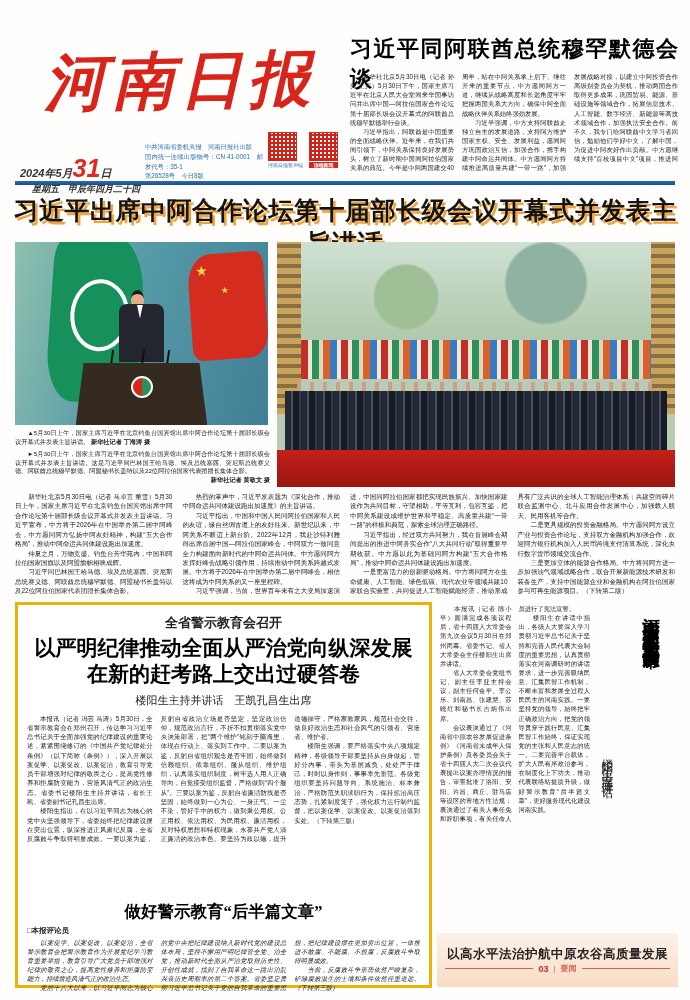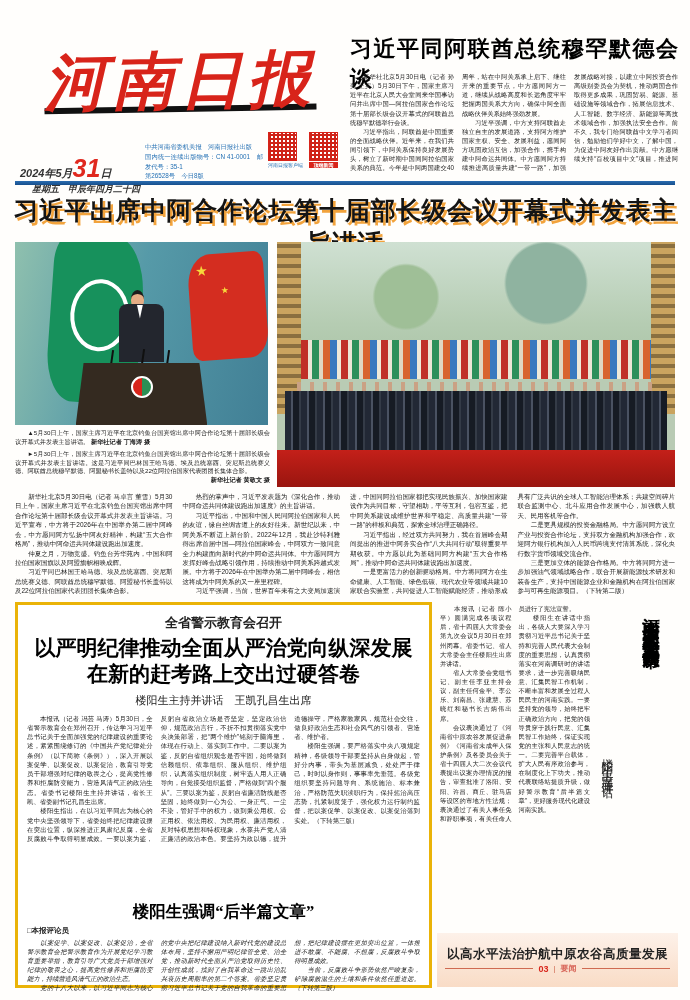--- a/index.html
+++ b/index.html
@@ -5,21 +5,21 @@
   html,body{margin:0;padding:0;background:#e8e8e8;}
   .page{position:relative;width:690px;height:1000px;background:#fffefc;margin:0 auto;
         font-family:"Liberation Sans",sans-serif;color:#111;overflow:hidden;}
   .abs{position:absolute;}
   .jtext{font-size:6.5px;line-height:1.45;text-align:justify;white-space:pre-line;color:#222;overflow:hidden;}
   .cols3{column-count:3;column-gap:8px;}
   .cols4{column-count:4;column-gap:10px;}
   .cols2{column-count:2;column-gap:7px;}
 
   
-  .brand{left:15px;top:48px;width:330px;text-align:center;text-decoration:underline;}
+  .brand{left:15px;top:48px;width:330px;text-align:center;}
   .brand-title{font-family:"DejaVu Serif",serif;font-weight:bold;font-style:italic;
      font-size:62px;line-height:1.05;color:#d8241a;letter-spacing:6px;transform:rotate(-1deg);}
   .brand-en{margin-top:2px;font-size:11px;font-weight:bold;color:#2470b4;letter-spacing:6px;}
   .dateblk{left:20px;top:156px;width:120px;font-style:italic;}
   .dateline1{font-size:11px;font-weight:bold;color:#333;}
   .dateline1 .big-day{font-size:25px;color:#e0281e;font-weight:bold;line-height:1;}
   .dateline2{font-size:9px;font-weight:bold;color:#333;margin-top:2px;text-align:right;}
   .pubblk{left:145px;top:142px;width:118px;font-size:6.3px;line-height:1.55;color:#2470b4;}
   .qrwrap{left:268px;top:132px;width:80px;display:flex;gap:6px;}
   .qr{width:27px;height:27px;border:1px solid #d8241a;
@@ -208,21 +208,21 @@
   <div class="abs redbox">
     <div class="kicker">全省警示教育会召开</div>
     <div class="wb-hl">
       <div>以严明纪律推动全面从严治党向纵深发展</div>
       <div>在新的赶考路上交出过硬答卷</div>
     </div>
     <div class="wb-by">楼阳生主持并讲话　王凯孔昌生出席</div>
     <div class="wb-body jtext cols3">　　本报讯（记者 冯芸 马涛）5月30日，全省警示教育会在郑州召开，传达学习习近平总书记关于全面加强党的纪律建设的重要论述，紧紧围绕修订的《中国共产党纪律处分条例》（以下简称《条例》），深入开展以案促学、以案促改、以案促治，教育引导党员干部增强对纪律的敬畏之心，提高党性修养和拒腐防变能力，营造风清气正的政治生态。省委书记楼阳生主持并讲话，省长王凯、省委副书记孔昌生出席。
 　　楼阳生指出，在以习近平同志为核心的党中央坚强领导下，省委始终把纪律建设摆在突出位置，纵深推进正风肃纪反腐，全省反腐败斗争取得明显成效。一要以案为鉴，反躬自省政治立场是否坚定，坚定政治信仰，规范政治言行，不折不扣贯彻落实党中央决策部署，把“两个维护”铭刻于脑海里，体现在行动上、落实到工作中。二要以案为鉴，反躬自省组织观念是否牢固，始终做到信赖组织、依靠组织、服从组织、维护组织，认真落实组织制度，树牢选人用人正确导向，自觉接受组织监督，严格做到“四个服从”。三要以案为鉴，反躬自省廉洁防线是否坚固，始终做到一心为公、一身正气、一尘不染，管好手中的权力，做到秉公用权、公正用权、依法用权、为民用权、廉洁用权，反对特权思想和特权现象，永葆共产党人清正廉洁的政治本色。要坚持为政以德，提升道德操守，严格家教家风，规范社会交往，做良好政治生态和社会风气的引领者、营造者、维护者。
 　　楼阳生强调，要严格落实中央八项规定精神，各级领导干部要坚持从自身做起，管好分内事，带头为基层减负，处处严于律己，时时以身作则，事事率先垂范。各级党组织要坚持问题导向、系统施治、标本兼治，严格防范失职渎职行为，保持惩治高压态势，扎紧制度笼子，强化权力运行制约监督，把以案促学、以案促改、以案促治落到实处。（下转第三版）</div>
-    <div class="comm-hl">楼阳生强调“后半篇文章”</div>
+    <div class="comm-hl">做好警示教育“后半篇文章”</div>
     <div class="comm-by">□本报评论员</div>
     <div class="comm-body jtext cols3">　　以案促学、以案促改、以案促治，全省警示教育会把警示教育作为开展党纪学习教育重要举措，教育引导广大党员干部增强对纪律的敬畏之心，提高党性修养和拒腐防变能力，持续营造风清气正的政治生态。
 　　党的十八大以来，以习近平同志为核心的党中央把纪律建设纳入新时代党的建设总体布局，坚持不懈用严明纪律管全党、治全党，推动新时代全面从严治党取得历史性、开创性成就，找到了自我革命这一跳出治乱兴衰历史周期率的第二个答案。省委坚定贯彻习近平总书记关于党的自我革命的重要思想，把纪律建设摆在更加突出位置，一体推进不敢腐、不能腐、不想腐，反腐败斗争取得明显成效。
 　　当前，反腐败斗争形势依然严峻复杂，铲除腐败滋生的土壤和条件依然任重道远。（下转第三版）</div>
   </div>
 
   <div class="abs npc">
     <div class="npc-text jtext cols2">　　本报讯（记者 陈小平）圆满完成各项议程后，省十四届人大常委会第九次会议5月30日在郑州闭幕。省委书记、省人大常委会主任楼阳生出席并讲话。
 　　省人大常委会党组书记、副主任李亚主持会议，副主任何金平、李公乐、刘南昌、张建慧、苏晓红和秘书长吉炳伟出席。
 　　会议表决通过了《河南省中原农谷发展促进条例》《河南省未成年人保护条例》及各委员会关于省十四届人大二次会议代表提出议案办理情况的报告，审查批准了洛阳、安阳、许昌、商丘、驻马店等设区的市地方性法规；表决通过了有关人事任免和辞职事项，有关任命人员进行了宪法宣誓。

